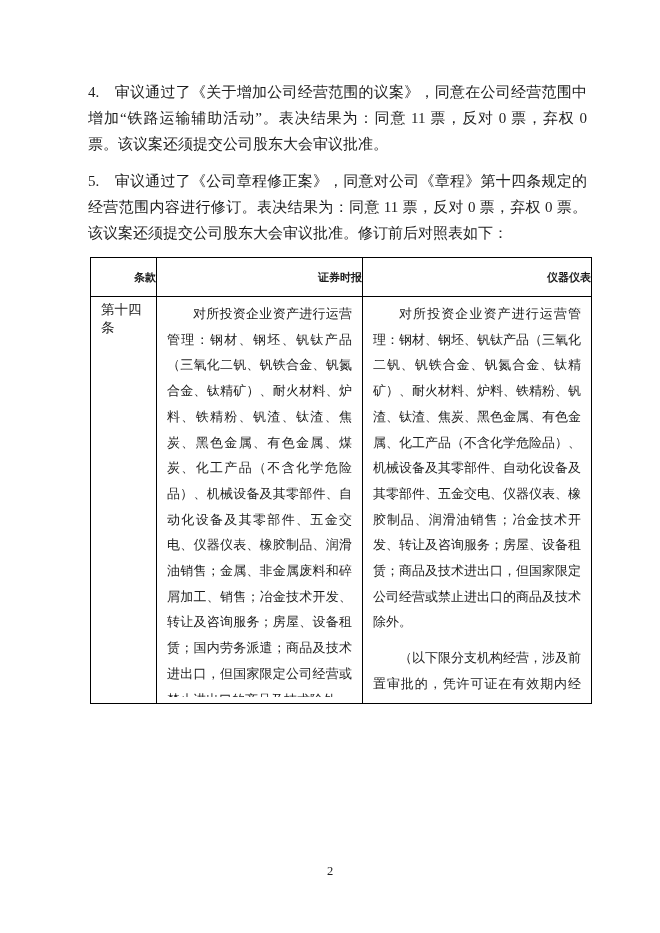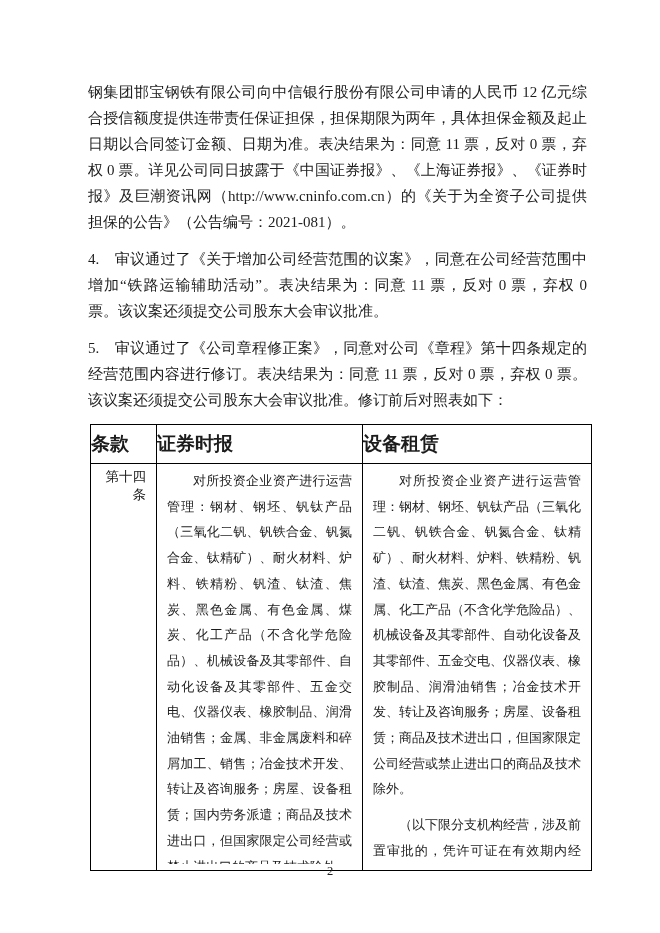--- a/index.html
+++ b/index.html
@@ -33,33 +33,33 @@
     width: 501px;
     margin-top: 1px;
   }
   table.rev-table th,
   table.rev-table td {
     border: 1px solid #000000;
     box-sizing: border-box;
   }
   table.rev-table th {
     height: 39px;
-    font-size: 19px;
+    font-size: 11px;
     font-weight: bold;
-    text-align: left;
+    text-align: right;
     vertical-align: middle;
     padding: 0;
   }
   table.rev-table td {
     vertical-align: top;
     padding: 4px 10px 0 10px;
     height: 407px;
   }
   td.clause-cell {
-    text-align: right;
+    text-align: left;
     font-size: 13.5px;
     padding-top: 7px;
   }
   .cell-clip {
     height: 396px;
     overflow: hidden;
   }
   .cell-clip p {
     margin: 0 0 10px 0;
     font-size: 13px;
@@ -76,37 +76,36 @@
     text-align: center;
     font-size: 12.5px;
     color: #1c1c1c;
   }
 </style>
 </head>
 <body>
 
 <div class="page">
 
-  <p class="body-par">钢集团邯宝钢铁有限公司向中信银行股份有限公司申请的人民币 12 亿元综合授信额度提供连带责任保证担保，担保期限为两年，具体担保金额及起止日期以合同签订金额、日期为准。表决结果为：同意 11 票，反对 0 票，弃权 0 票。详见公司同日披露于《中国证券报》、《上海证券报》、《证券时报》及巨潮资讯网（http://www.cninfo.com.cn）的《关于为全资子公司提供担保的公告》（公告编号：2021-081）。</p>
 
   <p class="body-par">4.　审议通过了《关于增加公司经营范围的议案》，同意在公司经营范围中增加“铁路运输辅助活动”。表决结果为：同意 11 票，反对 0 票，弃权 0 票。该议案还须提交公司股东大会审议批准。</p>
 
   <p class="body-par">5.　审议通过了《公司章程修正案》，同意对公司《章程》第十四条规定的经营范围内容进行修订。表决结果为：同意 11 票，反对 0 票，弃权 0 票。该议案还须提交公司股东大会审议批准。修订前后对照表如下：</p>
 
   <table class="rev-table">
     <colgroup>
       <col style="width:66px">
       <col style="width:206px">
       <col style="width:229px">
     </colgroup>
     <thead>
       <tr>
         <th>条款</th>
         <th>证券时报</th>
-        <th>设备租赁</th>
+        <th>仪器仪表</th>
       </tr>
     </thead>
     <tbody>
       <tr>
         <td class="clause-cell">第十四条</td>
         <td>
           <div class="cell-clip">
             <p>对所投资企业资产进行运营管理：钢材、钢坯、钒钛产品（三氧化二钒、钒铁合金、钒氮合金、钛精矿）、耐火材料、炉料、铁精粉、钒渣、钛渣、焦炭、黑色金属、有色金属、煤炭、化工产品（不含化学危险品）、机械设备及其零部件、自动化设备及其零部件、五金交电、仪器仪表、橡胶制品、润滑油销售；金属、非金属废料和碎屑加工、销售；冶金技术开发、转让及咨询服务；房屋、设备租赁；国内劳务派遣；商品及技术进出口，但国家限定公司经营或禁止进出口的商品及技术除外。</p>
 
           </div>

